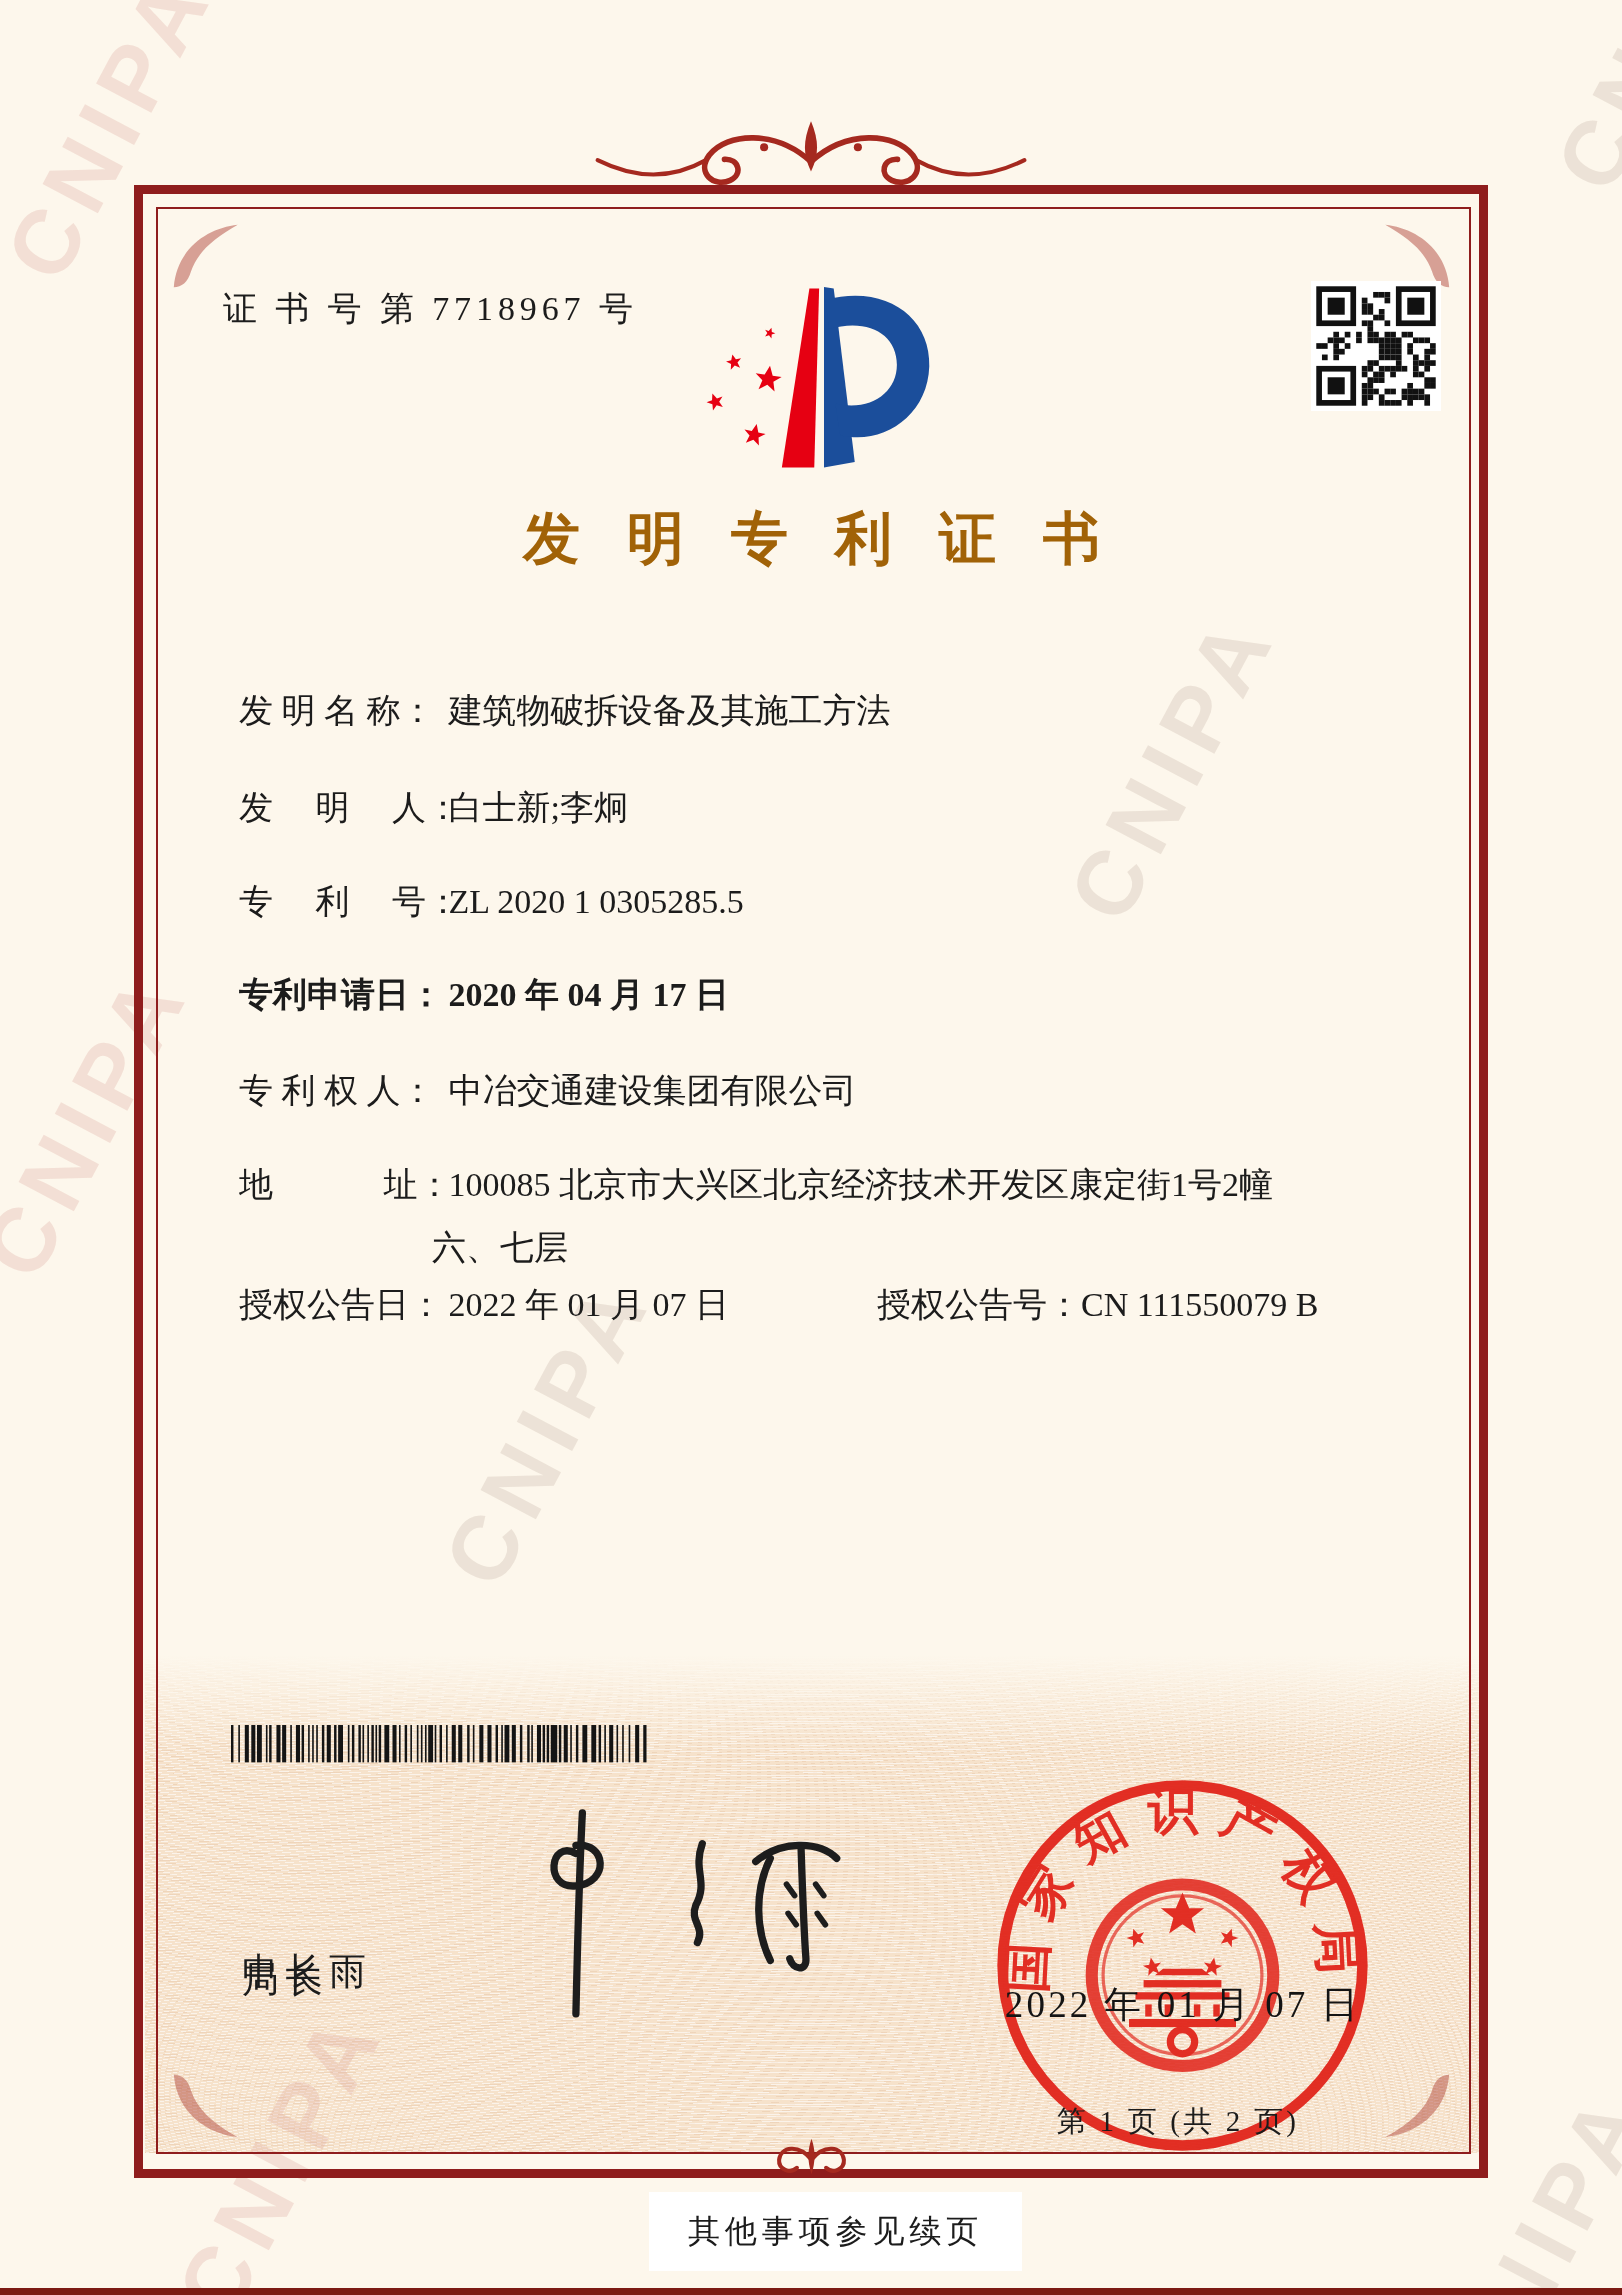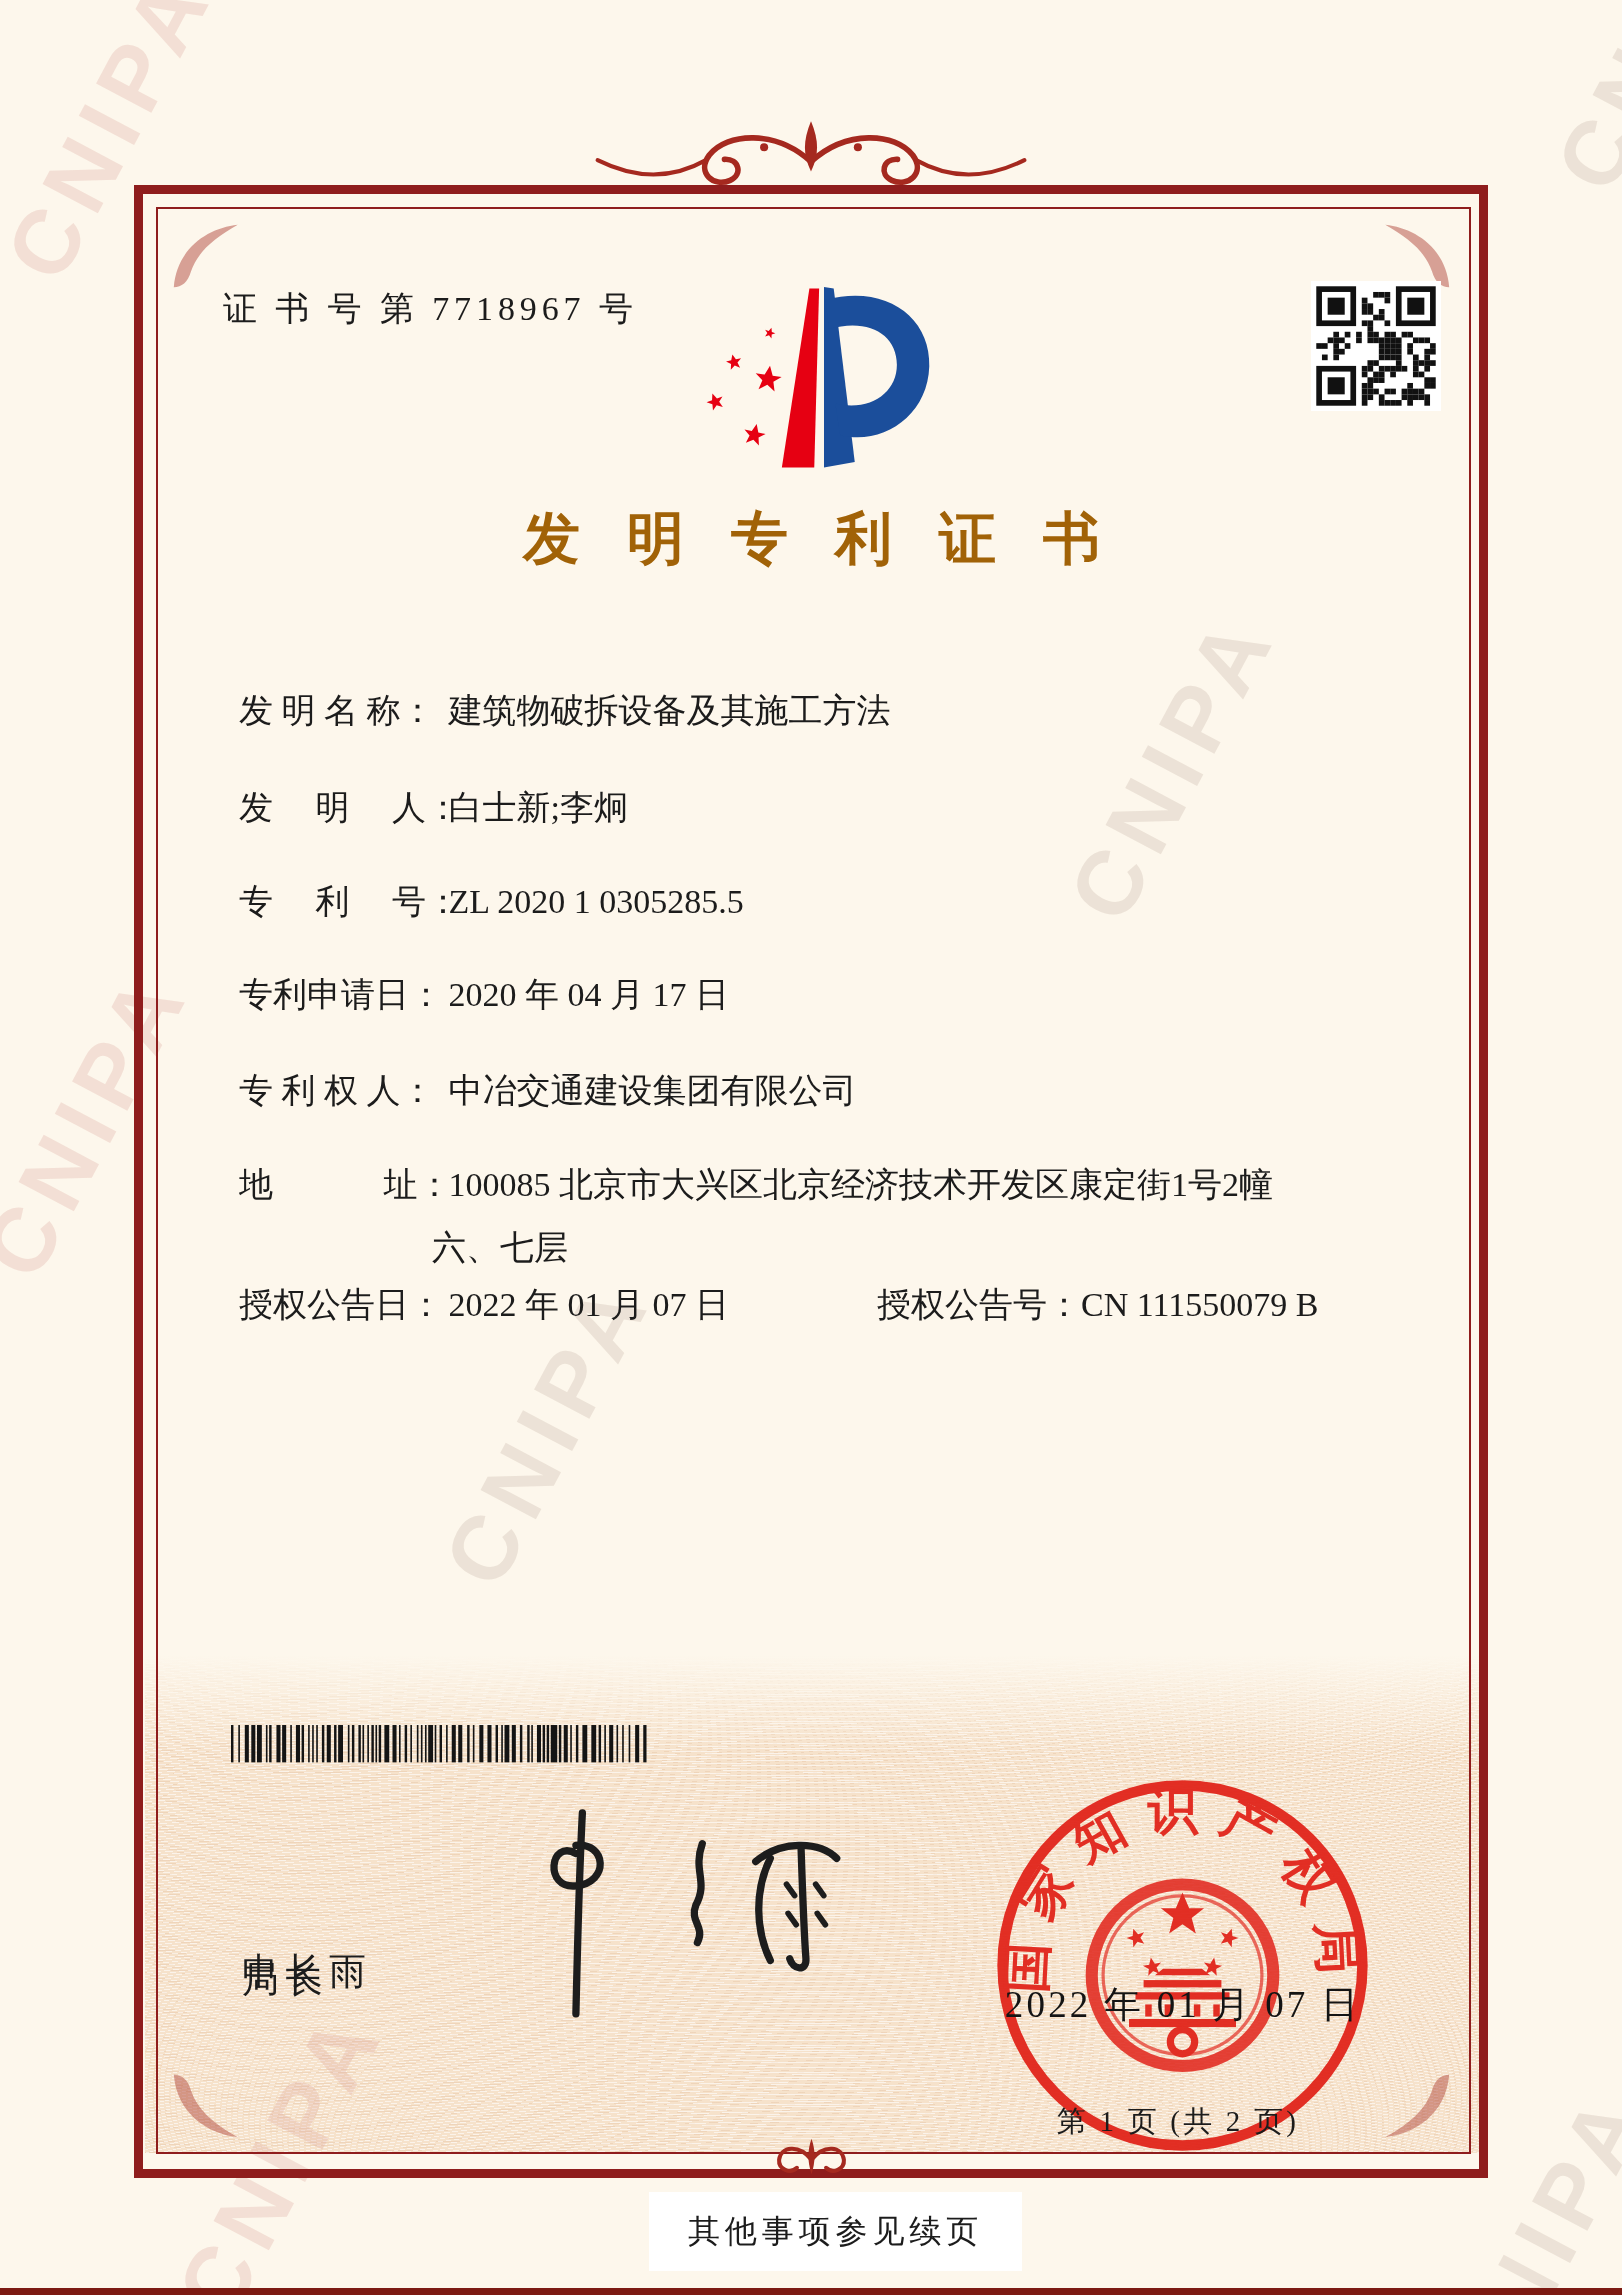--- a/index.html
+++ b/index.html
@@ -258,21 +258,21 @@
 
   <div class="row" style="top:688px;">
     <span class="lab">发 明 名 称：</span><span class="val">建筑物破拆设备及其施工方法</span>
   </div>
   <div class="row" style="top:785px;">
     <span class="lab">发　 明　 人：</span><span class="val">白士新;李炯</span>
   </div>
   <div class="row" style="top:879px;">
     <span class="lab">专　 利　 号：</span><span class="val">ZL 2020 1 0305285.5</span>
   </div>
-  <div class="row" style="top:972px;">
+  <div class="row" style="top:972px;font-weight:bold;">
     <span class="lab">专利申请日：</span><span class="val">2020 年 04 月 17 日</span>
   </div>
   <div class="row" style="top:1068px;">
     <span class="lab">专 利 权 人：</span><span class="val">中冶交通建设集团有限公司</span>
   </div>
   <div class="row" style="top:1162px;">
     <span class="lab">地　　　 址：</span><span class="val">100085 北京市大兴区北京经济技术开发区康定街1号2幢</span>
   </div>
   <div class="row2" style="left:432px;top:1225px;">六、七层</div>
   <div class="row" style="top:1282px;">

